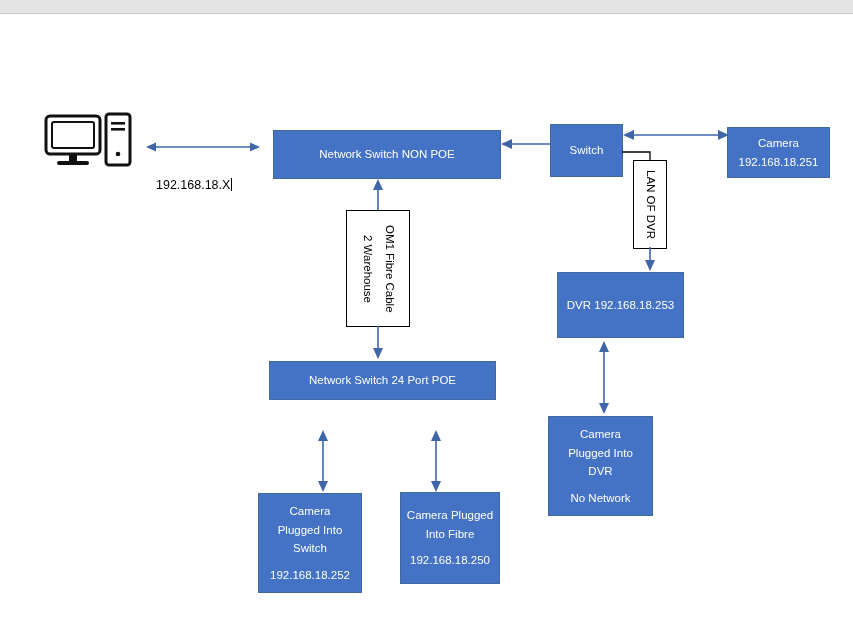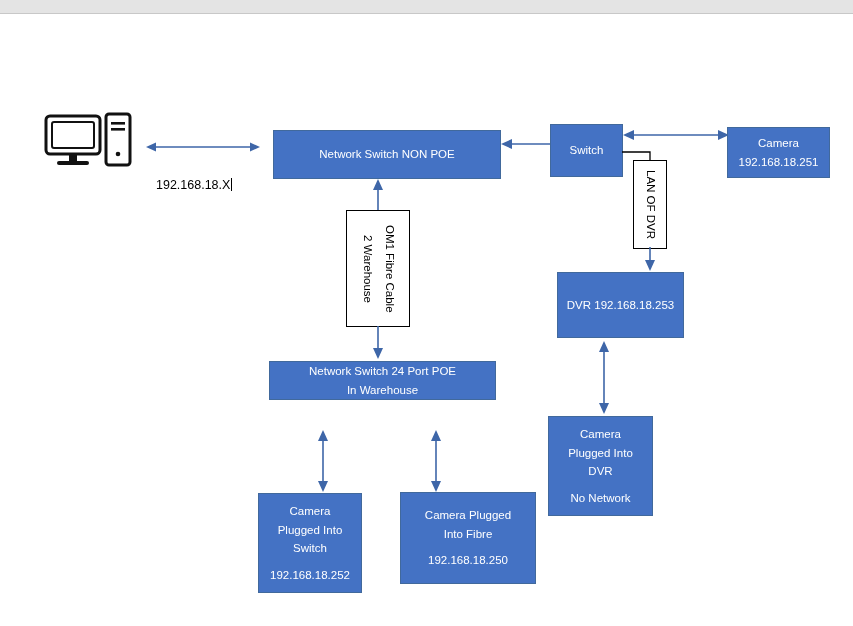--- a/index.html
+++ b/index.html
@@ -183,21 +183,20 @@
     </div>
   </div>
 
   <svg class="conn" style="left:368px;top:312px;width:24px;height:36px;">
     <line x1="10" y1="0" x2="10" y2="24"></line>
     <polygon class="head" points="10,33 5,22 15,22"></polygon>
   </svg>
 
   <div class="node" style="left:269px;top:347px;width:227px;height:39px;">
     <span class="ln">Network Switch 24 Port POE</span>
-    <span class="ln">In Warehouse</span>
   </div>
 
   <svg class="conn" style="left:313px;top:414px;width:24px;height:66px;">
     <line x1="10" y1="10" x2="10" y2="55"></line>
     <polygon class="head" points="10,2 5,13 15,13"></polygon>
     <polygon class="head" points="10,64 5,53 15,53"></polygon>
   </svg>
 
   <svg class="conn" style="left:426px;top:414px;width:24px;height:66px;">
     <line x1="10" y1="10" x2="10" y2="55"></line>
@@ -206,20 +205,20 @@
   </svg>
 
   <div class="node" style="left:258px;top:479px;width:104px;height:100px;">
     <span class="ln">Camera</span>
     <span class="ln">Plugged Into</span>
     <span class="ln">Switch</span>
     <span class="gap"></span>
     <span class="ln">192.168.18.252</span>
   </div>
 
-  <div class="node" style="left:400px;top:478px;width:136px;height:92px;text-align:center;">
+  <div class="node" style="left:400px;top:478px;width:100px;height:92px;text-align:center;">
     <span class="ln">Camera Plugged</span>
     <span class="ln">Into Fibre</span>
     <span class="gap"></span>
     <span class="ln">192.168.18.250</span>
   </div>
 
 </div>
 
 </body></html>

